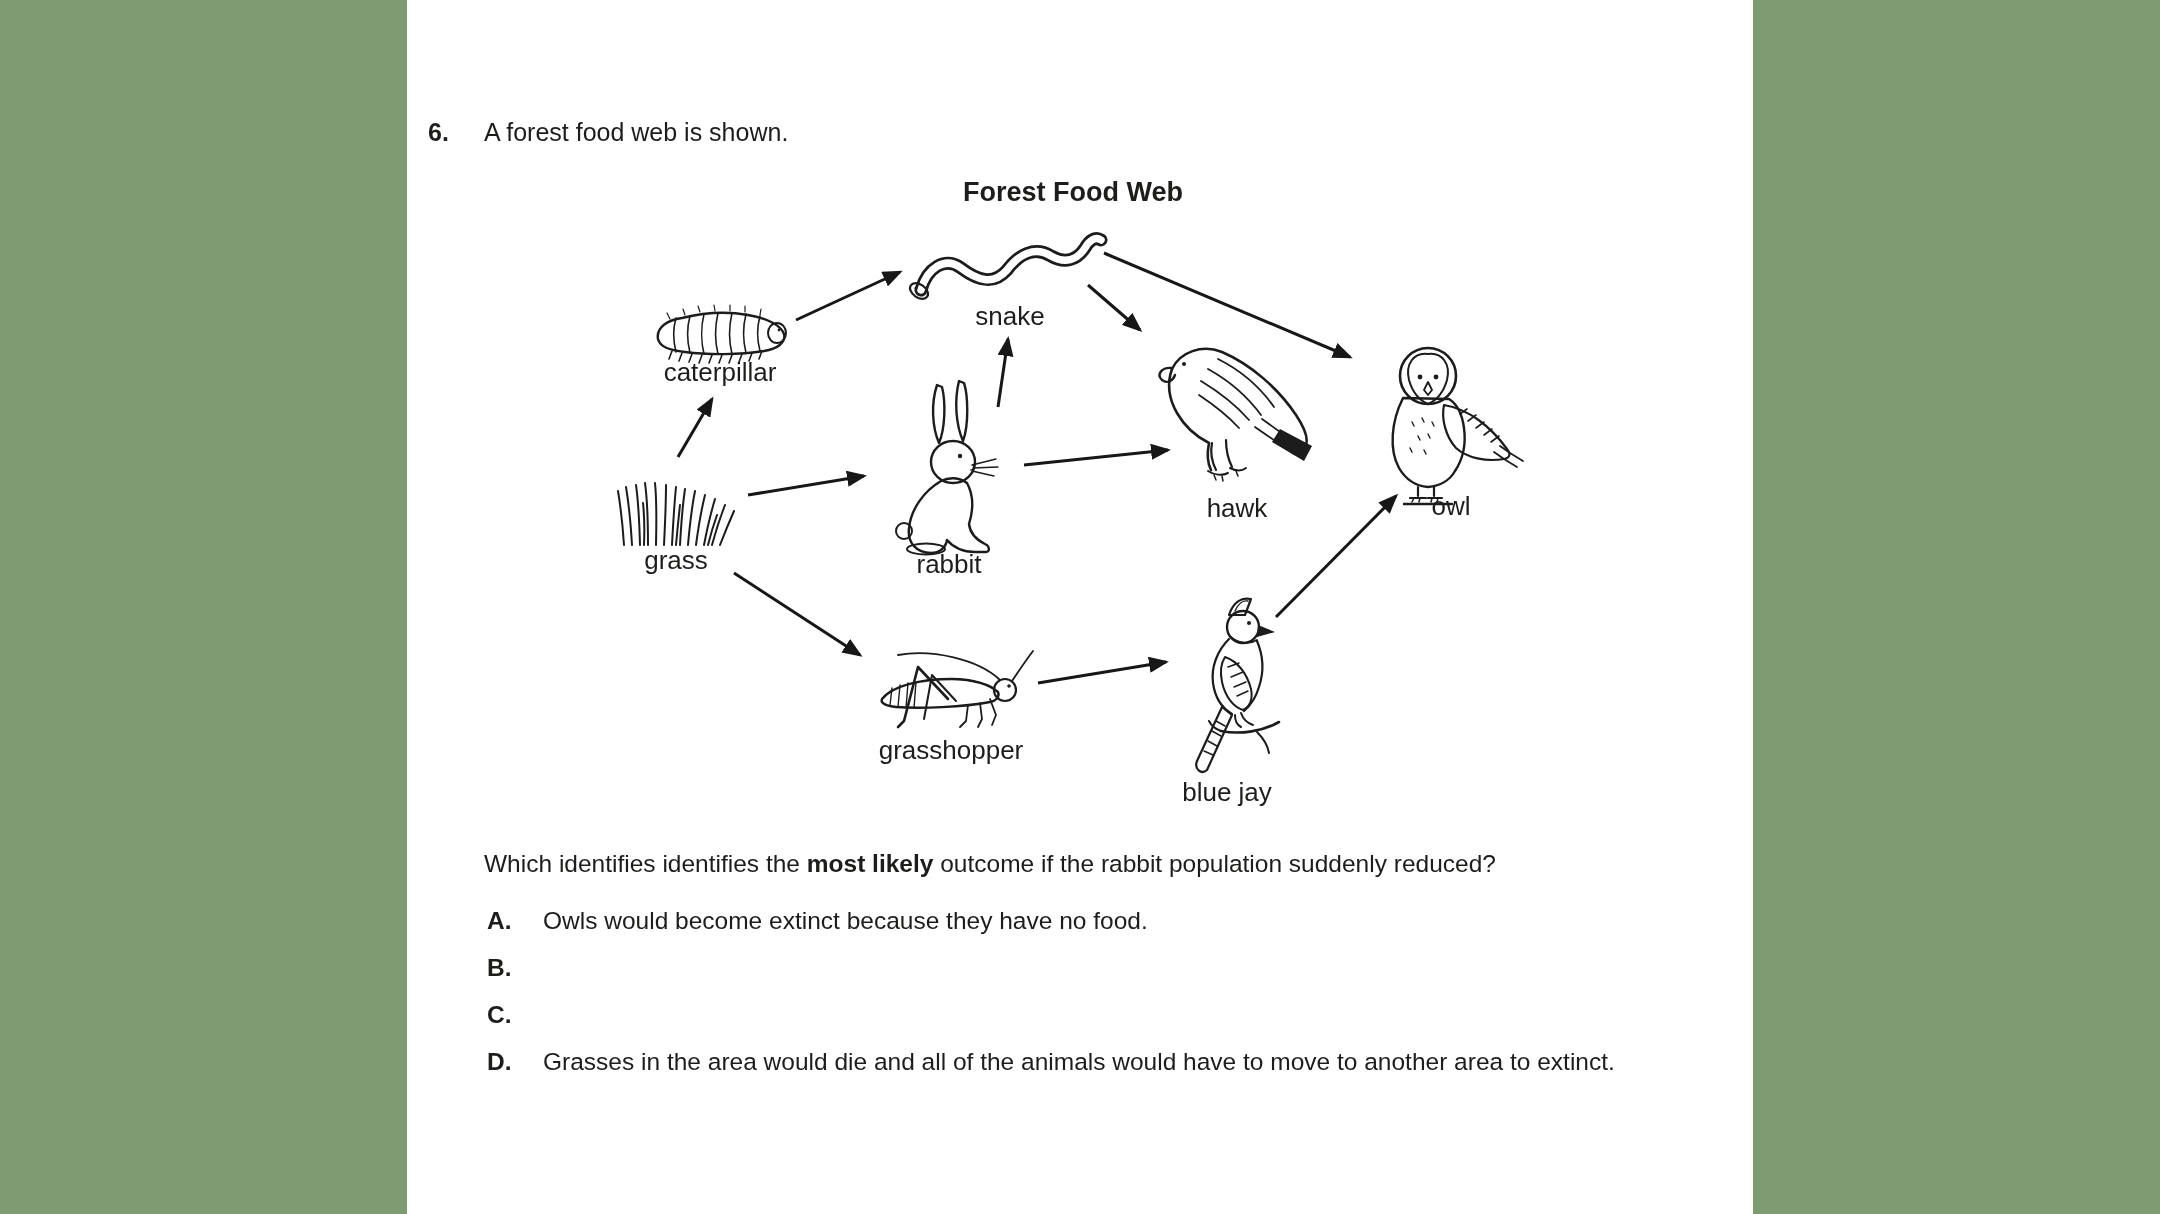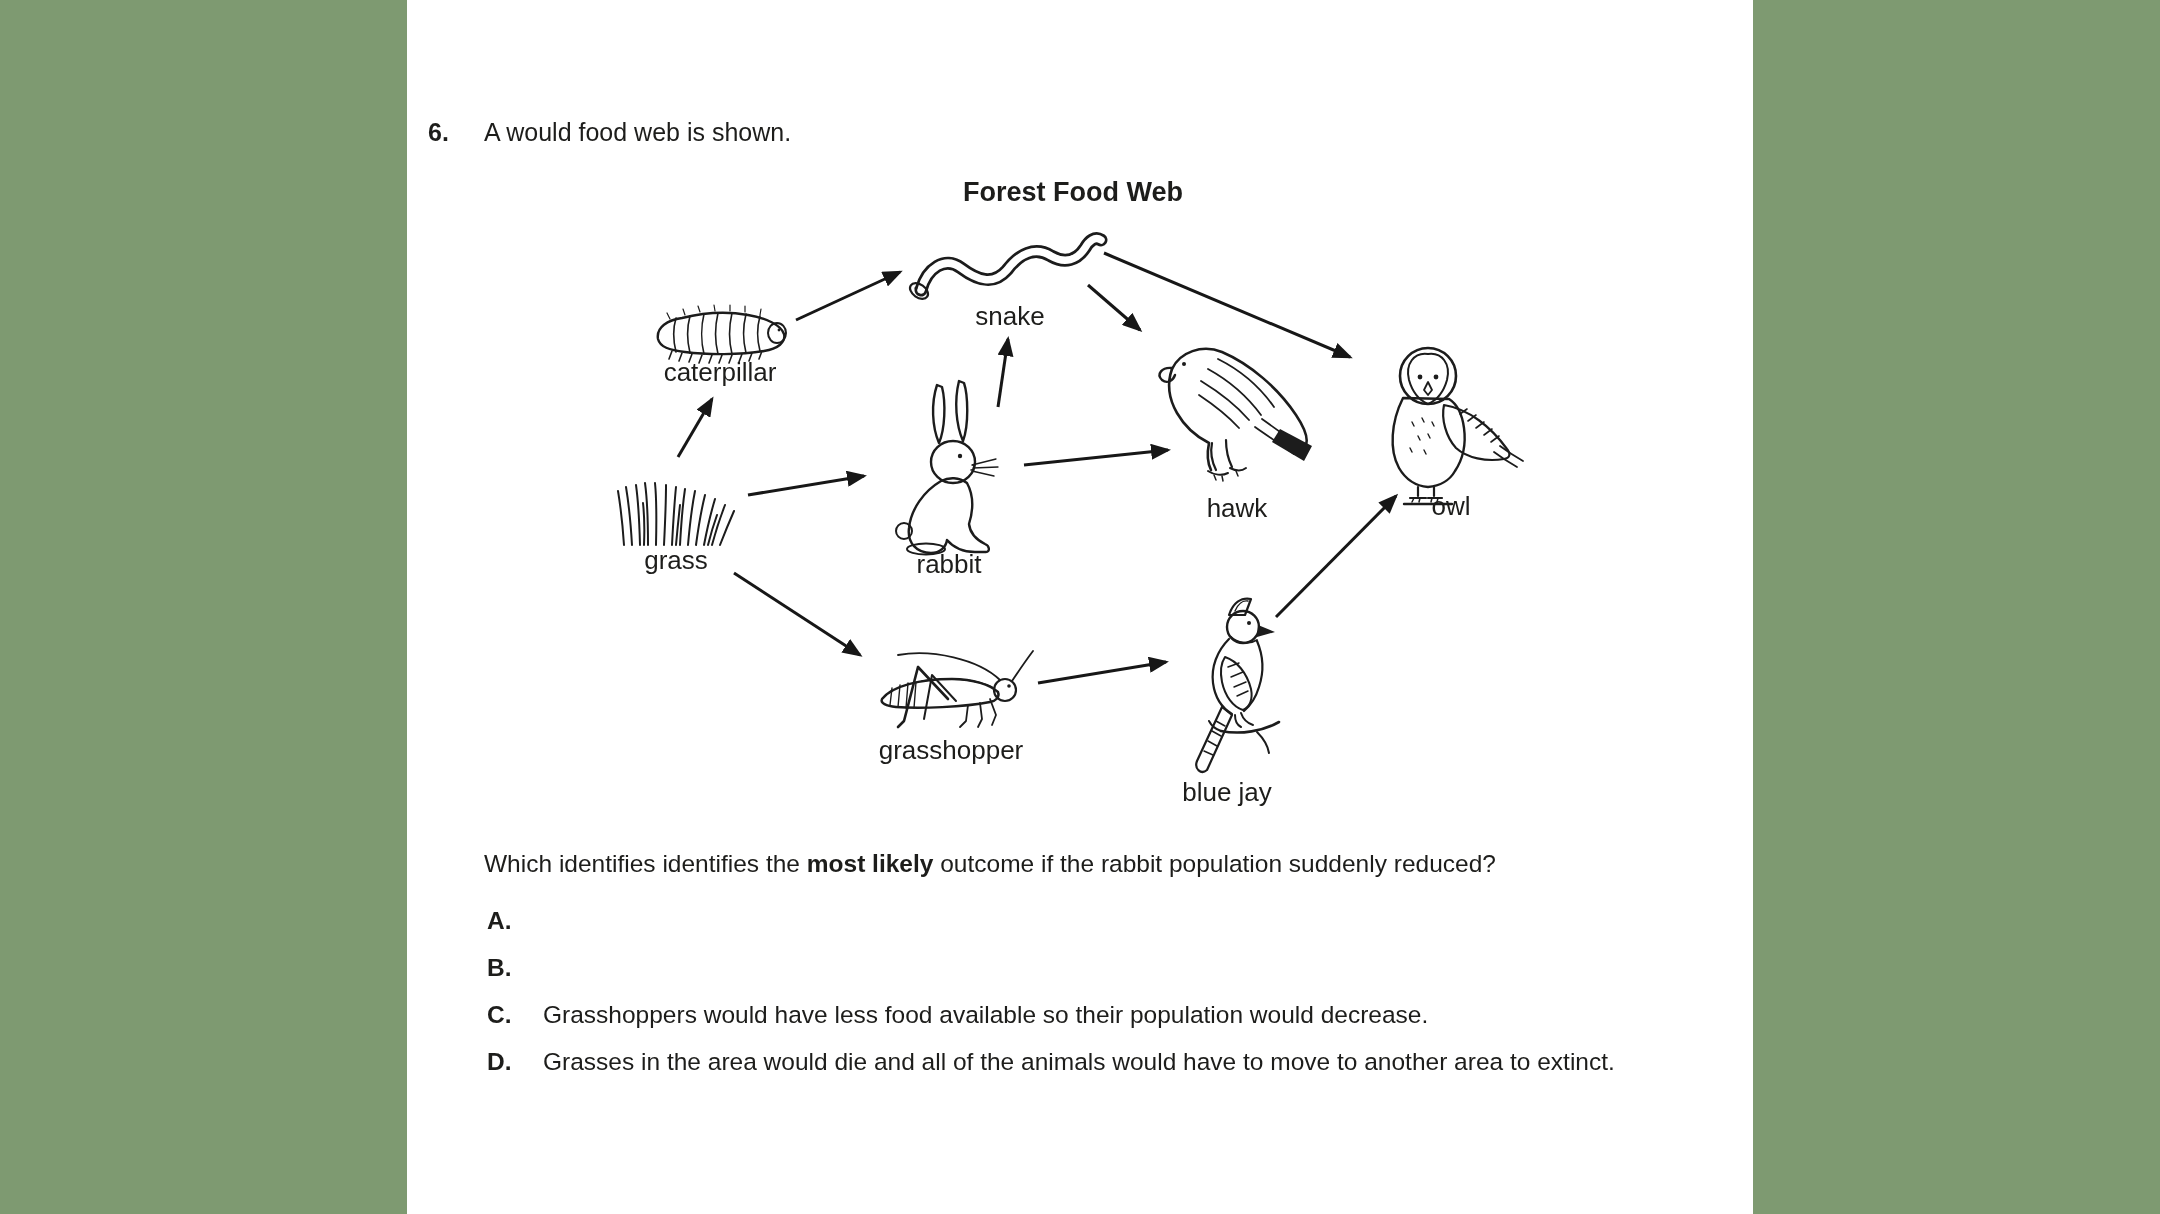--- a/index.html
+++ b/index.html
@@ -24,21 +24,21 @@
 </style>
 </head>
 <body>
 
 <div class="page" style="background: rgb(255, 255, 255); color: rgb(29, 29, 27);">
   <div class="band band-left" style="background: rgb(126, 154, 113);"></div>
   <div class="band band-right" style="background: rgb(126, 154, 113);"></div>
 
   <div class="qline">
     <span class="qnum">6.</span>
-    <span>A would food web is shown.</span>
+    <span>A forest food web is shown.</span>
   </div>
 
   <svg class="web" width="1000" height="660" viewBox="0 0 1000 660">
     <defs>
       <marker id="ah" markerUnits="userSpaceOnUse" markerWidth="20" markerHeight="16" refX="17" refY="8" orient="auto">
         <path d="M0,0 L20,8 L0,16 Z" fill="#171717"></path>
       </marker>
     </defs>
 
     <text class="ttl" text-anchor="middle" x="473" y="36">Forest Food Web</text>
@@ -156,26 +156,26 @@
     <text class="lab" text-anchor="middle" x="627" y="636">blue jay</text>
   </svg>
 
   <div class="prompt">
     <span>Which identifies identifies the </span><b>most likely</b><span> outcome if the rabbit population suddenly reduced?</span>
   </div>
 
   <div class="options">
     <div class="opt">
       <span class="letter">A.</span>
+      <span class="otext">Owls would become extinct because they have no food.</span>
     </div>
     <div class="opt">
       <span class="letter">B.</span>
     </div>
     <div class="opt">
       <span class="letter">C.</span>
-      <span class="otext">Grasshoppers would have less food available so their population would decrease.</span>
     </div>
     <div class="opt">
       <span class="letter">D.</span>
       <span class="otext">Grasses in the area would die and all of the animals would have to move to another area to extinct.</span>
     </div>
   </div>
 </div>
 
 </body></html>

